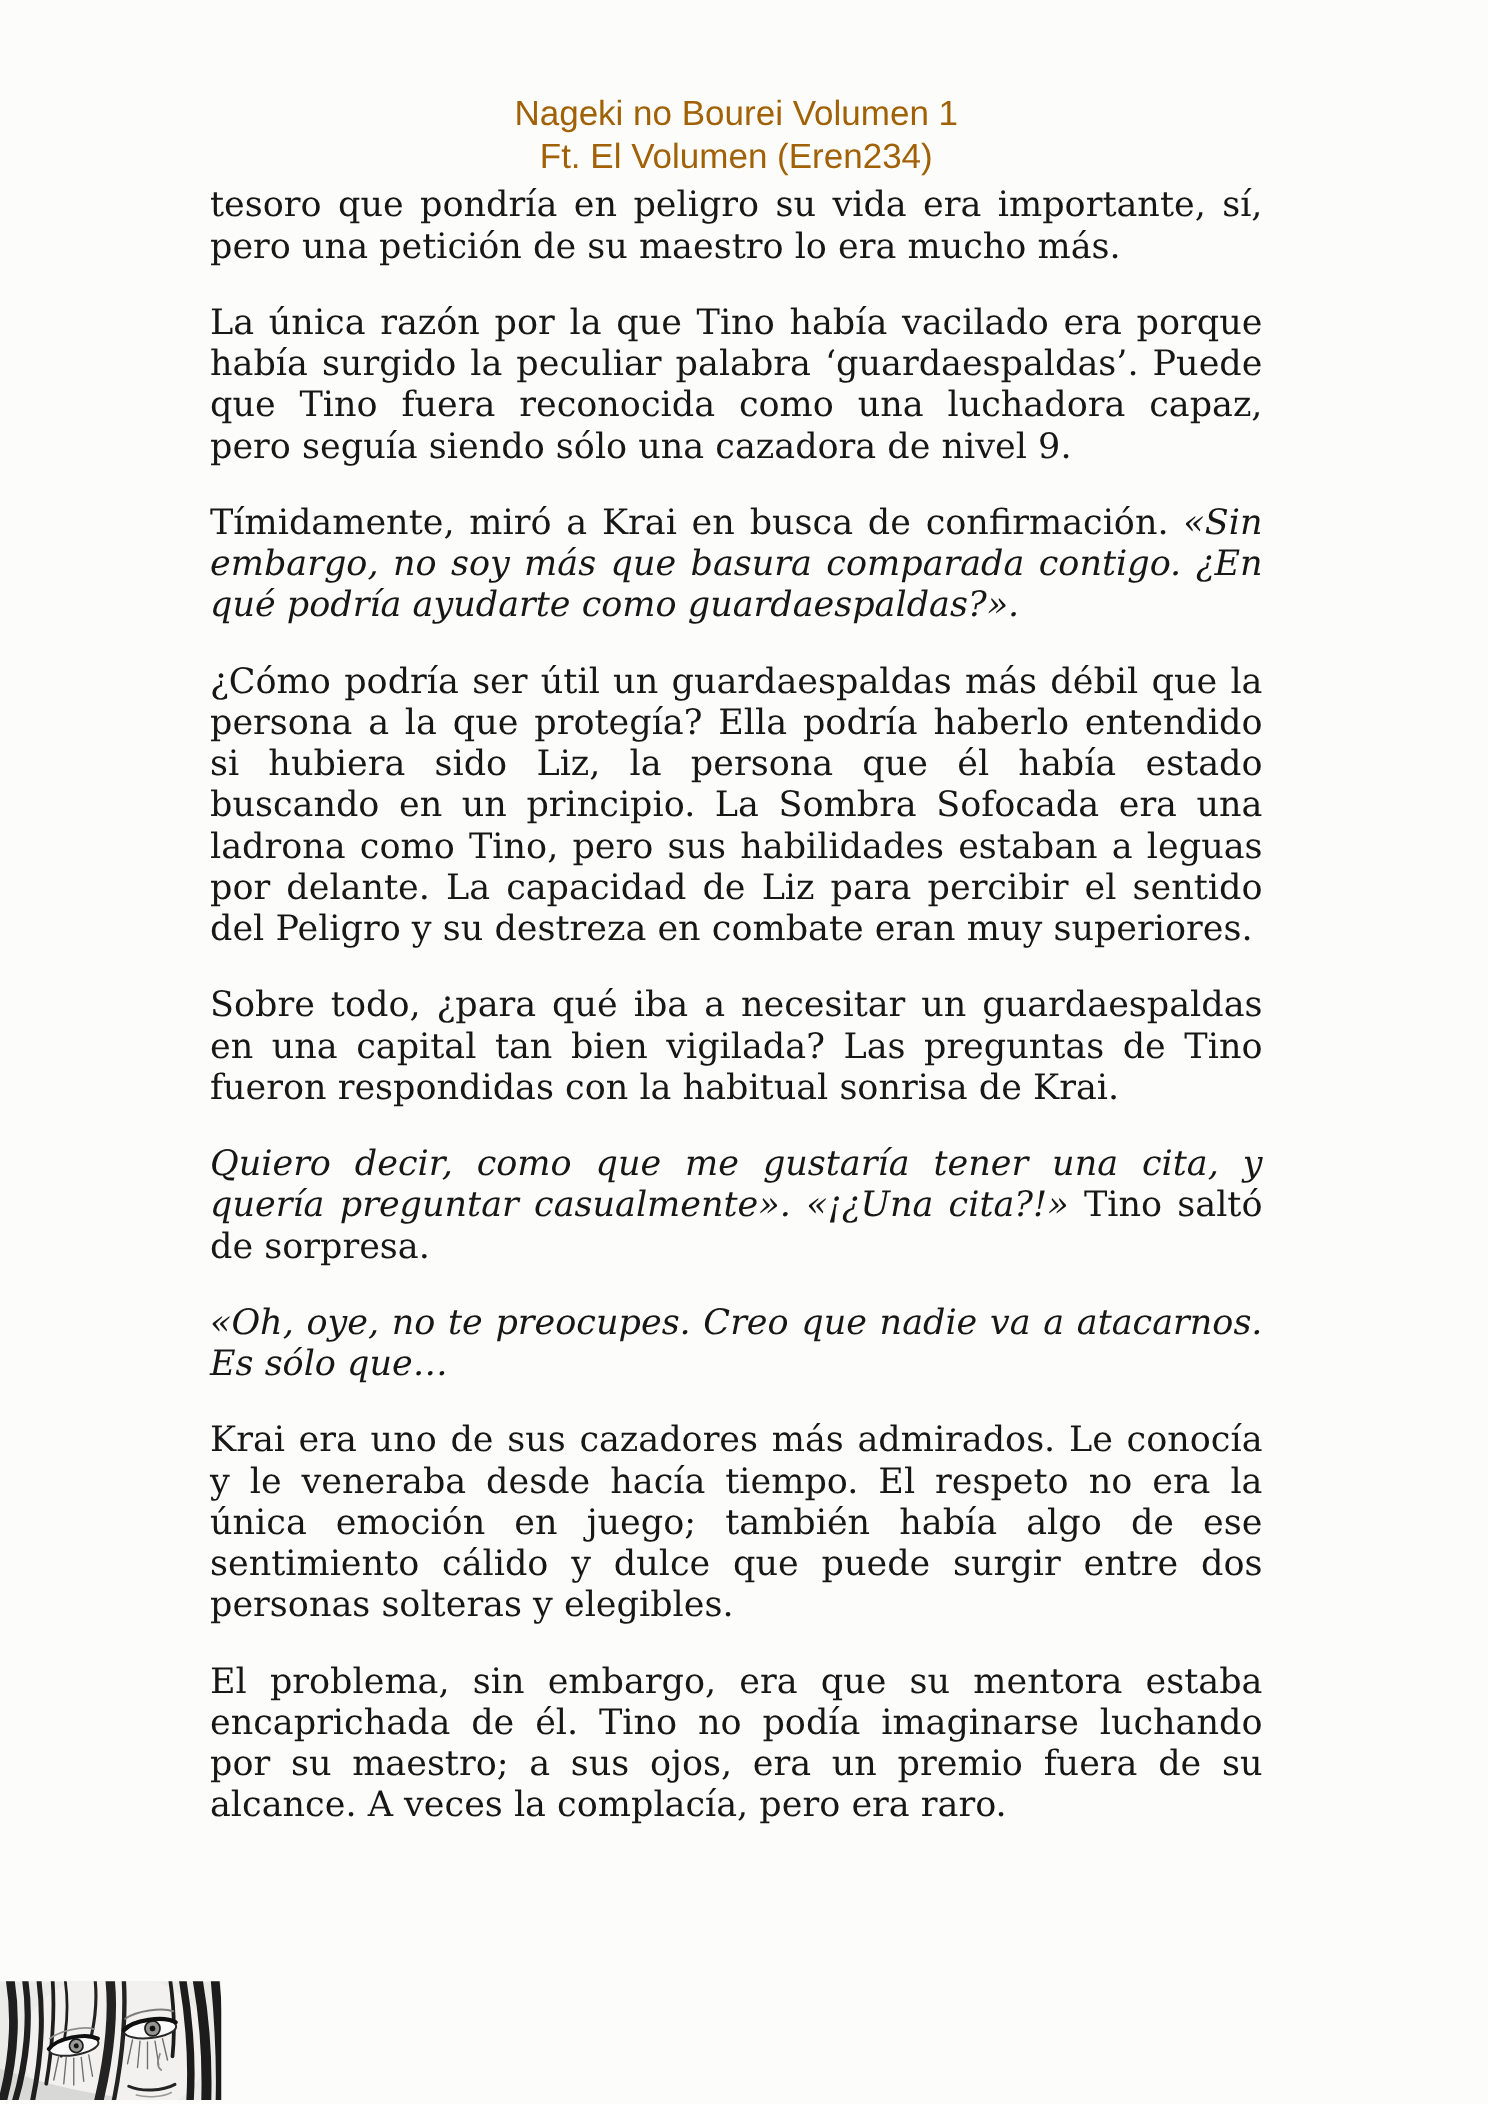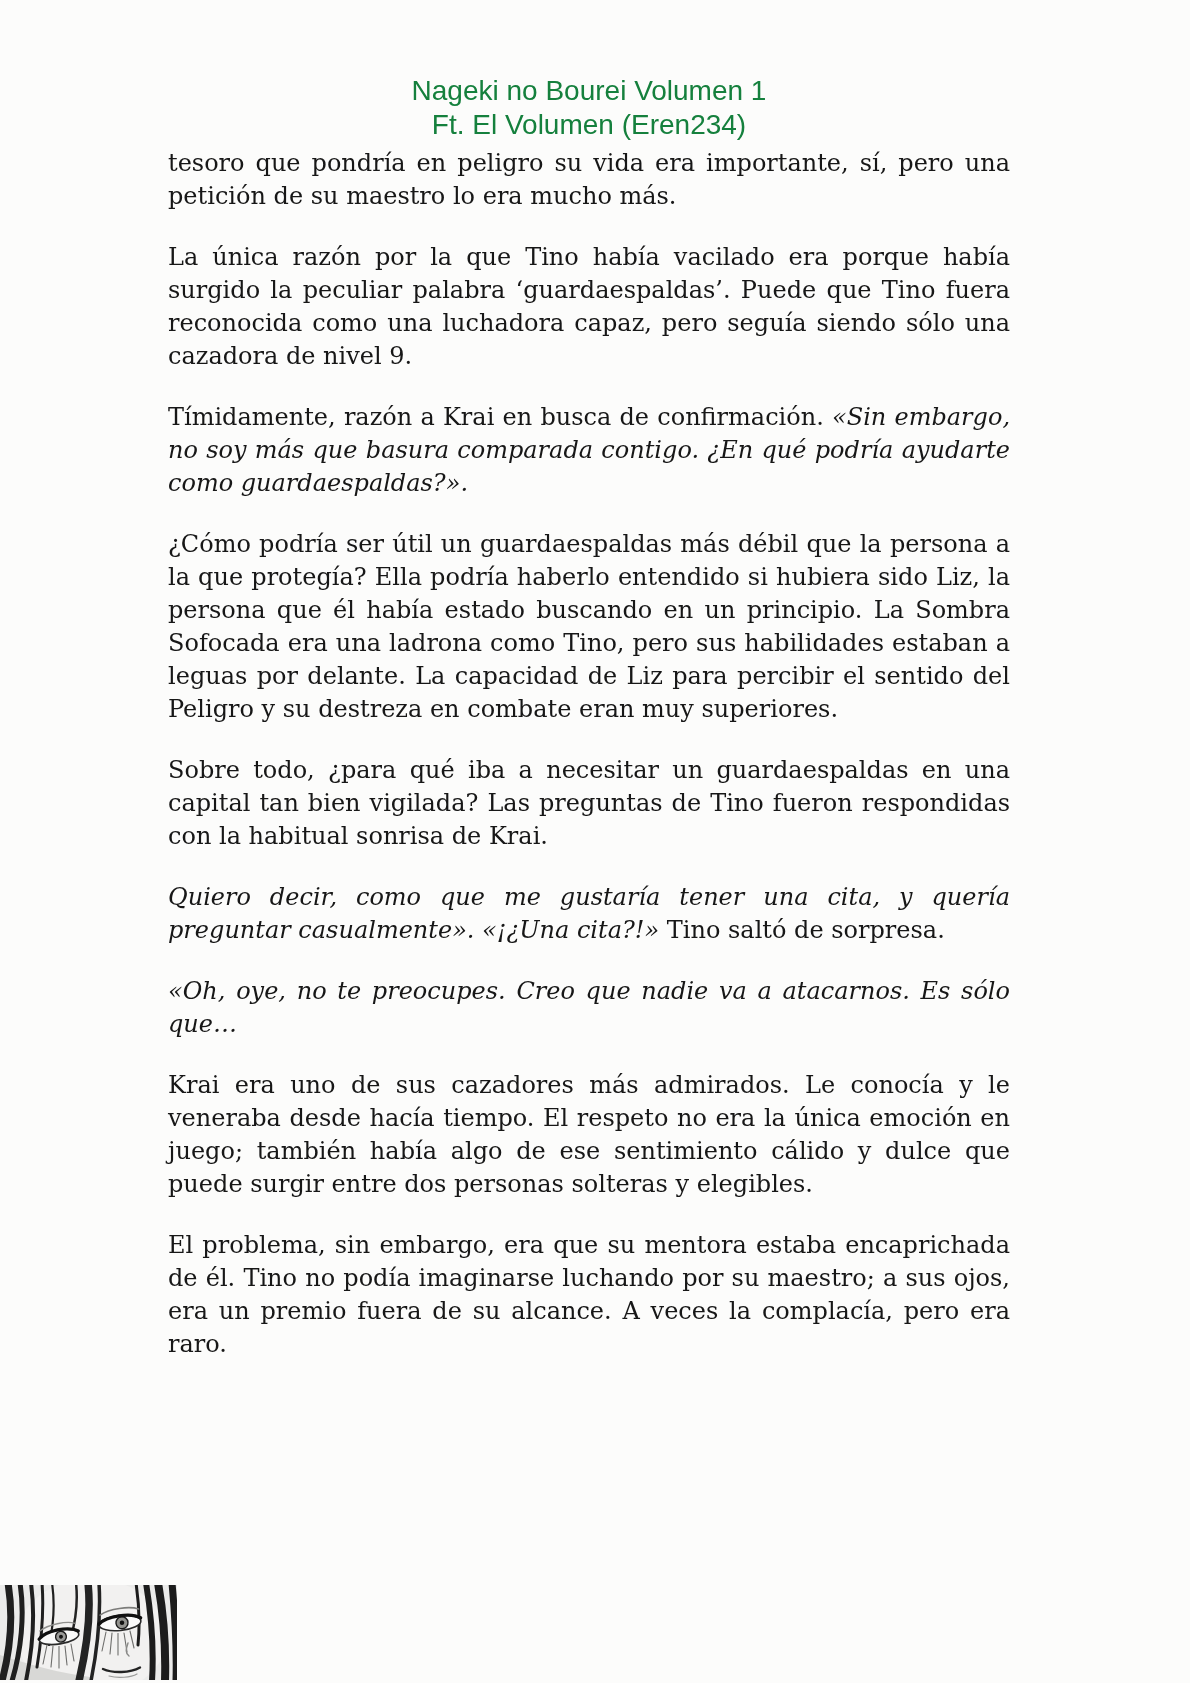--- a/index.html
+++ b/index.html
@@ -21,28 +21,28 @@
   }
   .doc-header {
     position: absolute;
     top: 74px;
     left: 168px;
     width: 842px;
     text-align: center;
     font-family: "Liberation Sans", sans-serif;
     font-size: 28px;
     line-height: 34px;
-    color: #15803d;
+    color: #a16207;
   }
   .doc-body {
     position: absolute;
     top: 147px;
     left: 168px;
     width: 842px;
-    font-size: 24px;
+    font-size: 28px;
     line-height: 33px;
     text-align: justify;
     color: #171717;
   }
   .para {
     margin: 0 0 28px 0;
   }
   .para:last-child {
     margin-bottom: 16px;
   }
@@ -70,21 +70,21 @@
 <div class="page">
 
   <header class="doc-header">
     <div>Nageki no Bourei Volumen 1</div>
     <div>Ft. El Volumen (Eren234)</div>
   </header>
 
   <main class="doc-body" id="paragraphs">
       <p class="para"><span>tesoro que pondría en peligro su vida era importante, sí, pero una petición de su maestro lo era mucho más.</span></p>
       <p class="para"><span>La única razón por la que Tino había vacilado era porque había surgido la peculiar palabra ‘guardaespaldas’. Puede que Tino fuera reconocida como una luchadora capaz, pero seguía siendo sólo una cazadora de nivel 9.</span></p>
-      <p class="para"><span>Tímidamente, razón a Krai en busca de confirmación. </span><em>«Sin embargo, no soy más que basura comparada contigo. ¿En qué podría ayudarte como guardaespaldas?».</em></p>
+      <p class="para"><span>Tímidamente, miró a Krai en busca de confirmación. </span><em>«Sin embargo, no soy más que basura comparada contigo. ¿En qué podría ayudarte como guardaespaldas?».</em></p>
       <p class="para"><span>¿Cómo podría ser útil un guardaespaldas más débil que la persona a la que protegía? Ella podría haberlo entendido si hubiera sido Liz, la persona que él había estado buscando en un principio. La Sombra Sofocada era una ladrona como Tino, pero sus habilidades estaban a leguas por delante. La capacidad de Liz para percibir el sentido del Peligro y su destreza en combate eran muy superiores.</span></p>
       <p class="para"><span>Sobre todo, ¿para qué iba a necesitar un guardaespaldas en una capital tan bien vigilada? Las preguntas de Tino fueron respondidas con la habitual sonrisa de Krai.</span></p>
       <p class="para"><em>Quiero decir, como que me gustaría tener una cita, y quería preguntar casualmente». «¡¿Una cita?!» </em><span>Tino saltó de sorpresa.</span></p>
       <p class="para"><em>«Oh, oye, no te preocupes. Creo que nadie va a atacarnos. Es sólo que…</em></p>
       <p class="para"><span>Krai era uno de sus cazadores más admirados. Le conocía y le veneraba desde hacía tiempo. El respeto no era la única emoción en juego; también había algo de ese sentimiento cálido y dulce que puede surgir entre dos personas solteras y elegibles.</span></p>
       <p class="para"><span>El problema, sin embargo, era que su mentora estaba encaprichada de él. Tino no podía imaginarse luchando por su maestro; a sus ojos, era un premio fuera de su alcance. A veces la complacía, pero era raro.</span></p>
     </main>
 
   <figure class="corner-art">
     <svg viewBox="0 0 177 95" preserveAspectRatio="none">

